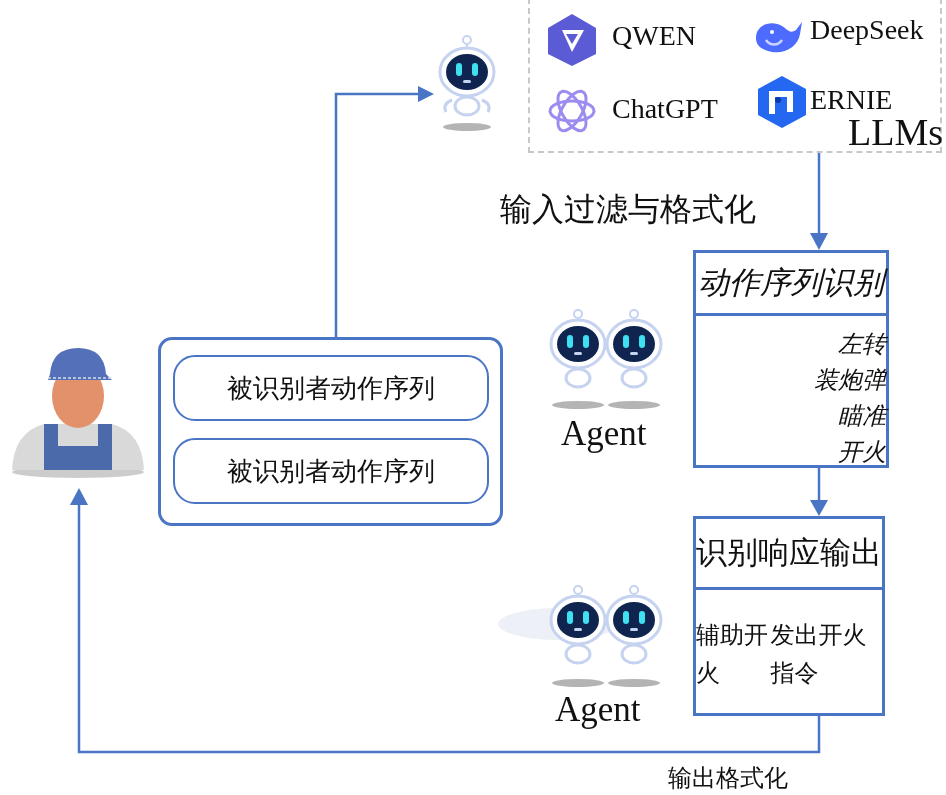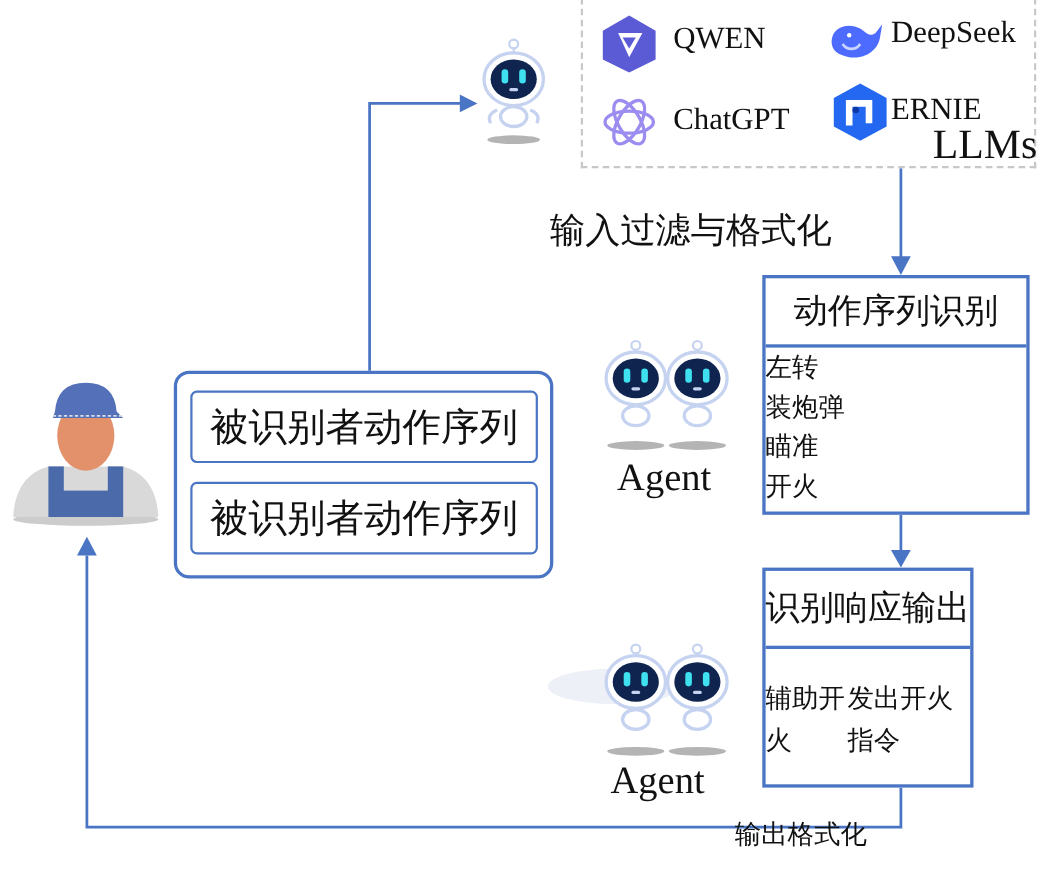--- a/index.html
+++ b/index.html
@@ -8,37 +8,37 @@
   .abs { position:absolute; }
   .cjk { font-family: "DejaVu Sans", "Liberation Sans", sans-serif; }
   .serif { font-family: Liberation Serif, serif; }
 
   #llm-box { left:528px; top:-2px; width:414px; height:155px;
              border:2px dashed #c8c8c8; box-sizing:border-box; }
   .llm-label { font-size:28px; }
   #llms-title { font-size:38px; }
 
   .box-blue { border:3px solid #4a74c4; box-sizing:border-box; background:#fff; }
-  #action-box { left:693px; top:250px; width:243px; height:218px; }
+  #action-box { left:693px; top:250px; width:196px; height:218px;font-style:italic; }
   #action-box .hdr { height:60px; border-bottom:3px solid #4a74c4; display:flex;
                      align-items:center; justify-content:center; font-size:31px; }
-  #action-box .body { display:flex; flex-direction:column; align-items:flex-start;
-                      padding-top:0; font-size:24px; line-height:36px; }
+  #action-box .body { display:flex; flex-direction:column; align-items:flex-end;
+                      padding-top:10px; font-size:24px; line-height:36px; }
 
   #resp-box { left:693px; top:516px; width:192px; height:200px; }
   #resp-box .hdr { height:68px; border-bottom:3px solid #4a74c4; display:flex;
                    align-items:center; justify-content:center; font-size:31px; }
   #resp-box .body { display:flex; align-items:center;
                     padding-top:26px; font-size:24px; line-height:38px; }
 
   #input-box { left:158px; top:337px; width:345px; height:189px;
                border:3px solid #4a74c4; border-radius:14px; box-sizing:border-box; }
   .inner-item { position:absolute; left:12px; width:316px; height:66px;
-                border:2px solid #4a74c4; border-radius:6px; box-sizing:border-box;
-                display:flex; align-items:center; justify-content:center; font-size:35px; }
+                border:2px solid #4a74c4; border-radius:22px; box-sizing:border-box;
+                display:flex; align-items:center; justify-content:center; font-size:26px; }
 
   .agent-label { font-size:35px; }
   #filter-label { font-size:32px; }
   #out-fmt-label { font-size:24px; }
 </style>
 </head>
 <body>
 
 <svg class="abs" style="left:0;top:0" width="946" height="795">
   <defs>
@@ -120,21 +120,21 @@
 </div>
 
 <div id="resp-box" class="abs box-blue cjk">
   <div class="hdr">识别响应输出</div>
   <div class="body">
     <span>辅助开火</span>
     <span>发出开火指令</span>
   </div>
 </div>
 
-<div id="out-fmt-label" class="abs cjk" style="left:668px;top:742px">输出格式化</div>
+<div id="out-fmt-label" class="abs cjk" style="left:668px;top:762px">输出格式化</div>
 
 <div id="input-box" class="abs cjk">
   <div class="inner-item" style="top:15px">被识别者动作序列</div>
   <div class="inner-item" style="top:98px">被识别者动作序列</div>
 </div>
 
 <svg class="abs" style="left:8px;top:340px" width="140" height="140" viewBox="0 0 140 140">
   <ellipse cx="70" cy="132" rx="66" ry="6" fill="#9a9a9a" opacity="0.5"></ellipse>
   <path d="M4,130 Q6,92 36,84 L104,84 Q134,92 136,130 z" fill="#d9d9d9"></path>
   <rect x="36" y="84" width="14" height="46" fill="#4a6aaa"></rect>

